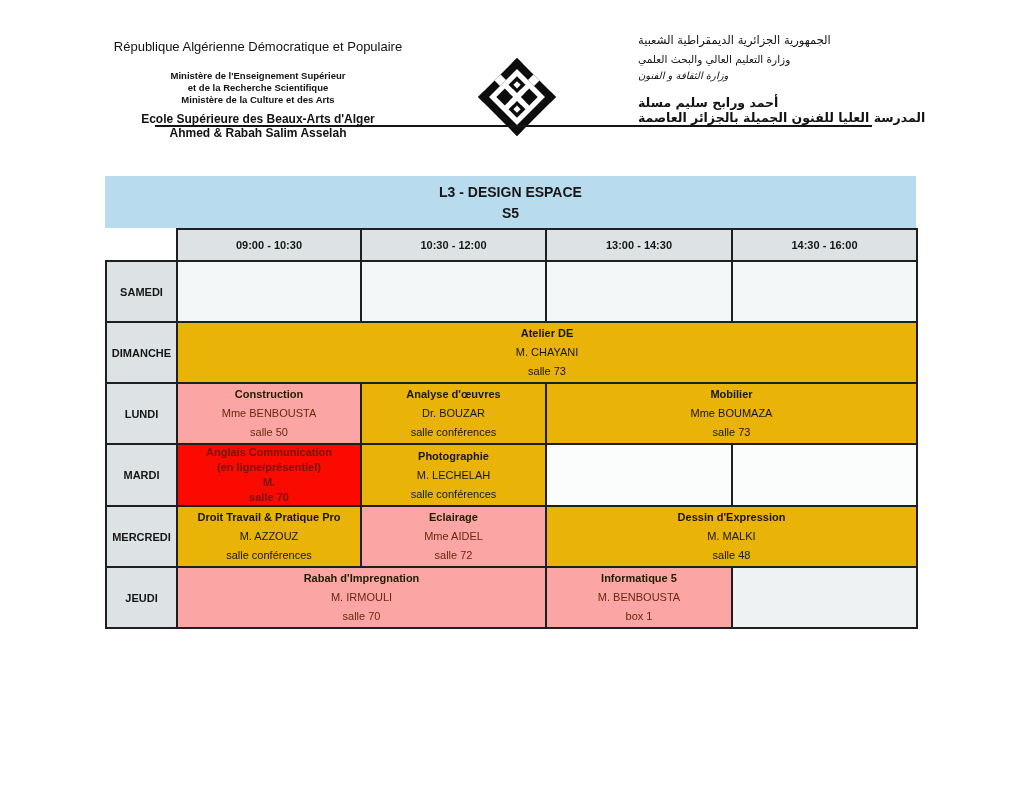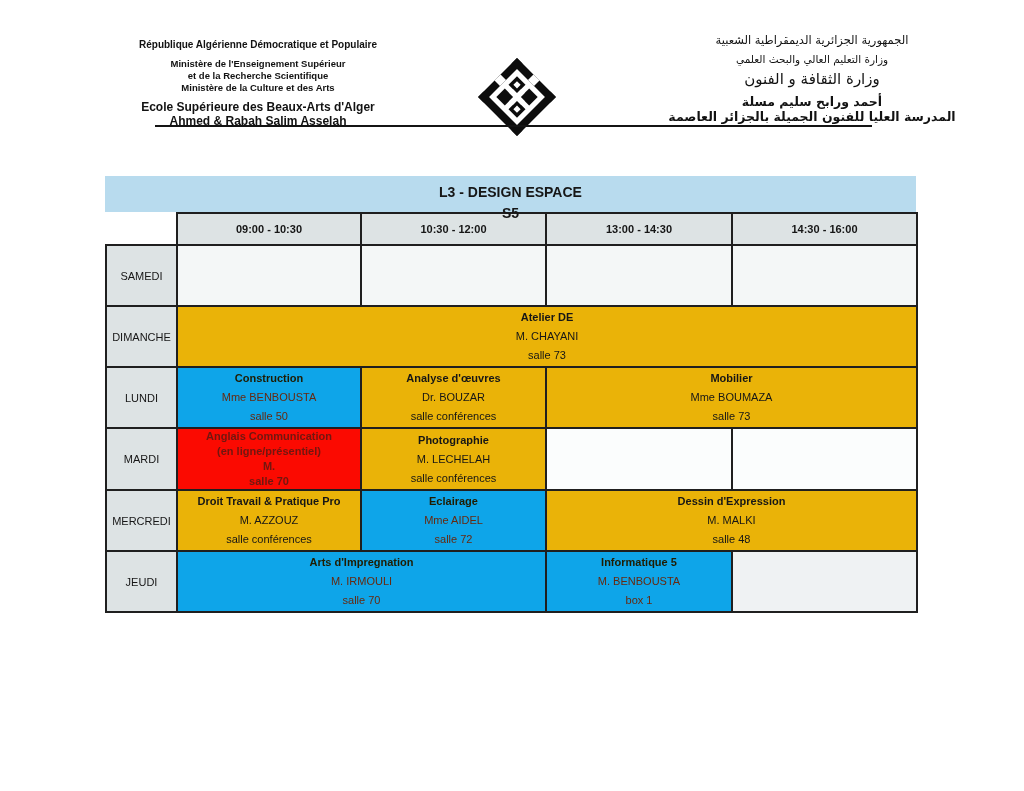--- a/index.html
+++ b/index.html
@@ -2,55 +2,55 @@
 <html><head>
 <meta charset="utf-8">
 <style>
   * { margin:0; padding:0; box-sizing:border-box; }
   html,body { background:#ffffff; }
   body { width:1024px; height:791px; font-family:"Liberation Sans", sans-serif; color:#1a1a1a; position:relative; }
   .page { position:absolute; left:0; top:0; width:1024px; height:791px; background:#fff; overflow:hidden; }
 
   
   .fr-block { position:absolute; left:108px; top:39px; width:300px; text-align:center; color:#121212; }
-  .fr-1 { font-size:10px; font-weight:bold; margin-bottom:8px; }
+  .fr-1 { font-size:13px; font-weight:normal; margin-bottom:16px; }
   .fr-sm { font-size:9.5px; font-weight:bold; line-height:12px; }
   .fr-lg { font-size:12px; font-weight:bold; line-height:14px; }
   .fr-gap { margin-top:6px; }
 
-  .ar-block { position:absolute; left:638px; top:33px; width:348px; text-align:center; direction:rtl;
+  .ar-block { position:absolute; left:638px; top:33px; width:348px; text-align:left; direction:rtl;
               font-family:"DejaVu Sans", sans-serif; color:#121212; }
   .ar-1 { font-size:11.5px; margin-bottom:6px; }
   .ar-2 { font-size:10.5px; margin-bottom:5px; }
-  .ar-3 { font-size:15px; margin-bottom:6px; }
+  .ar-3 { font-size:10px; margin-bottom:14px;font-style:italic; }
   .ar-b { font-size:12.5px; font-weight:bold; line-height:15px; }
 
   .logo-wrap { position:absolute; left:471px; top:54px; width:92px; height:86px; }
   .head-rule { position:absolute; left:155px; top:125px; width:717px; height:2px; background:#141414; }
 
   
   .timetable { position:absolute; left:105px; top:176px; width:811px; }
-  .tt-title { width:811px; height:36px; background:#b8dbee; text-align:center;
+  .tt-title { width:811px; height:52px; background:#b8dbee; text-align:center;
               font-size:14px; font-weight:bold; line-height:21px; padding-top:6px; color:#161616; }
 
   table.tt { border-collapse:collapse; table-layout:fixed; width:811px; }
   .tt td { border:2px solid #1f1f1f; padding:0; text-align:center; vertical-align:middle;
            font-size:11px; overflow:hidden; }
   .row-h  { height:32px; }
   .row-d  { height:61px; }
 
   .corner  { border:none !important; background:#ffffff; }
   .th-time { background:#dde3e4; font-weight:bold; color:#161616;margin-top:15px; }
-  .td-day  { background:#dde3e4; font-weight:normal; color:#161616; }
+  .td-day  { background:#dde3e4; font-weight:bold; color:#161616; }
 
   .cell-white  { background:#eab308; }
   .cell-empty  { background:#f4f7f7; }
   .cell-empty-white { background:#fbfdfd; }
   .cell-empty-gray  { background:#eff2f3; }
-  .cell-yellow { background:#0ea5e9; }
+  .cell-yellow { background:#fca5a5; }
   .cell-red    { background:#fb0a01; }
 
   .l  { line-height:19px; font-size:11px; color:#161616; }
   .lt { font-weight:bold; }
   .cell-yellow .lt { color:#201c02; }
   .cell-yellow .ml { color:#67290f; }
   .rl { line-height:15px; font-size:11px; font-weight:bold; color:#701710; }
 </style>
 </head>
 <body>
@@ -190,21 +190,21 @@
         <td class="cell-white" colspan="2">
           <div class="l lt">Dessin d'Expression</div>
           <div class="l">M. MALKI</div>
           <div class="l">salle 48</div>
         </td>
       </tr>
 
       <tr class="row-d">
         <td class="td-day">JEUDI</td>
         <td class="cell-yellow" colspan="2">
-          <div class="l lt">Arts d'Impregnation</div>
+          <div class="l lt">Rabah d'Impregnation</div>
           <div class="l ml">M.  IRMOULI</div>
           <div class="l ml">salle 70</div>
         </td>
         <td class="cell-yellow">
           <div class="l lt">Informatique 5</div>
           <div class="l ml">M. BENBOUSTA</div>
           <div class="l ml">box 1</div>
         </td>
         <td class="cell-empty-gray"></td>
       </tr>

